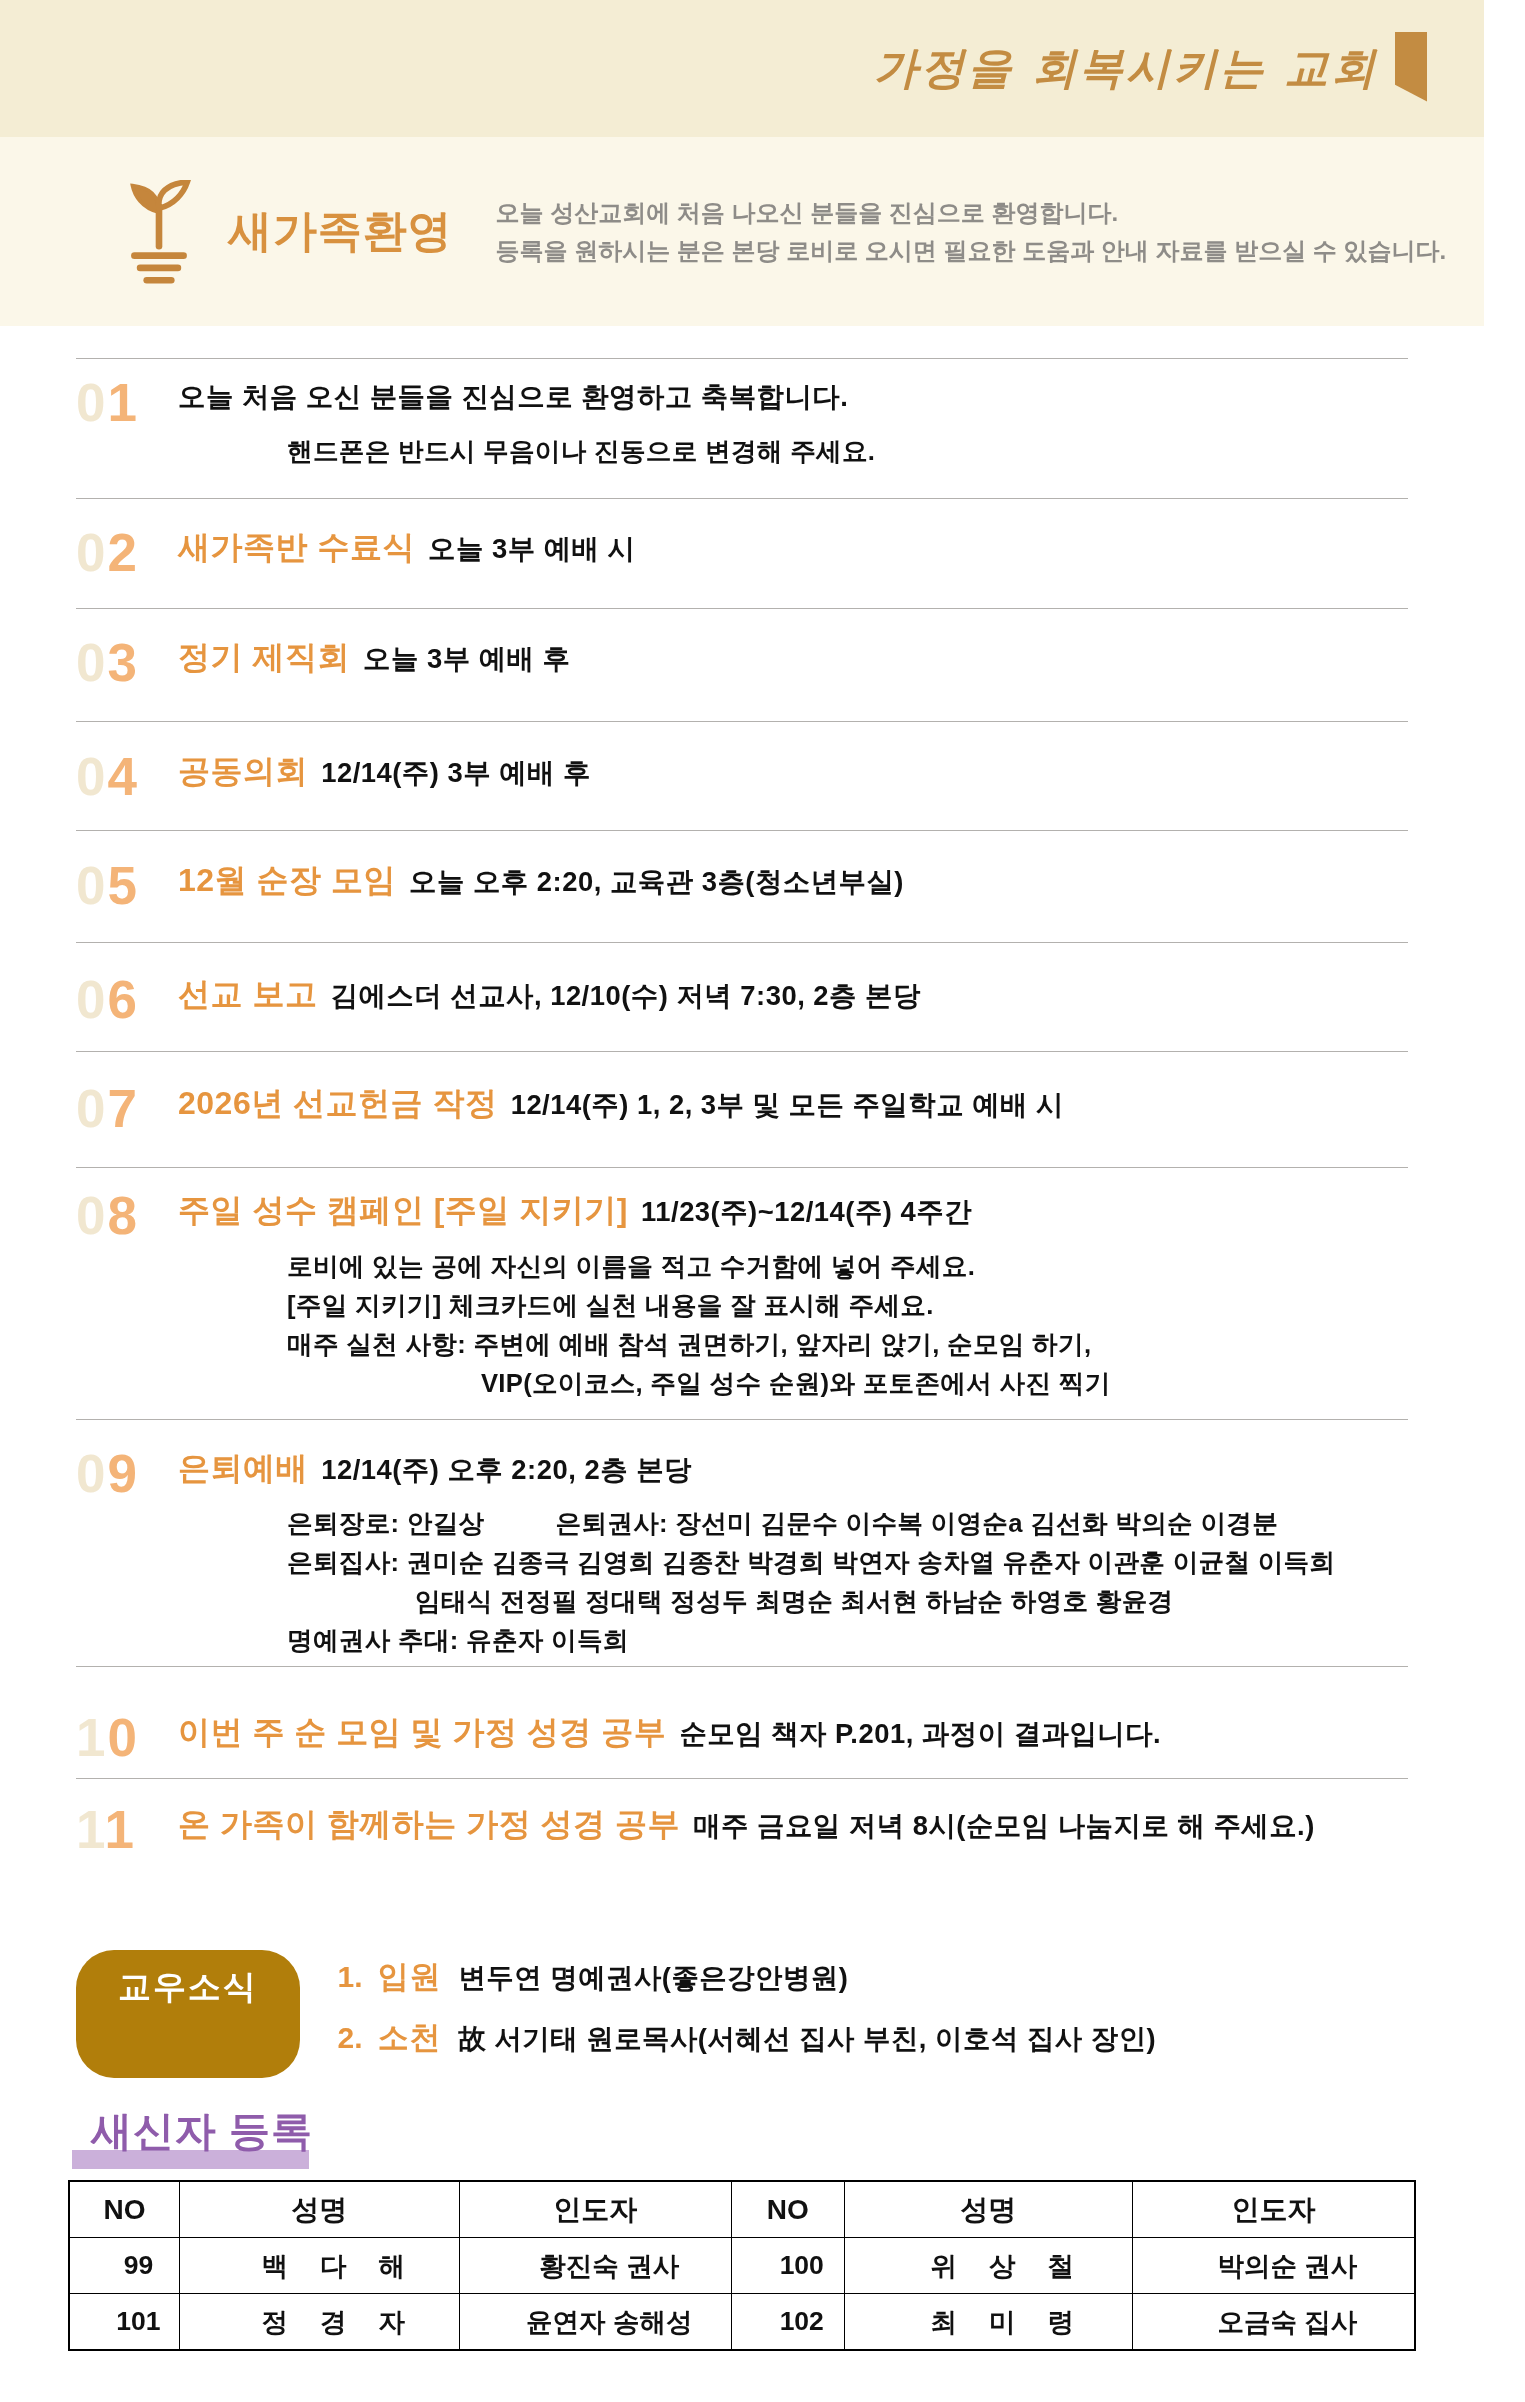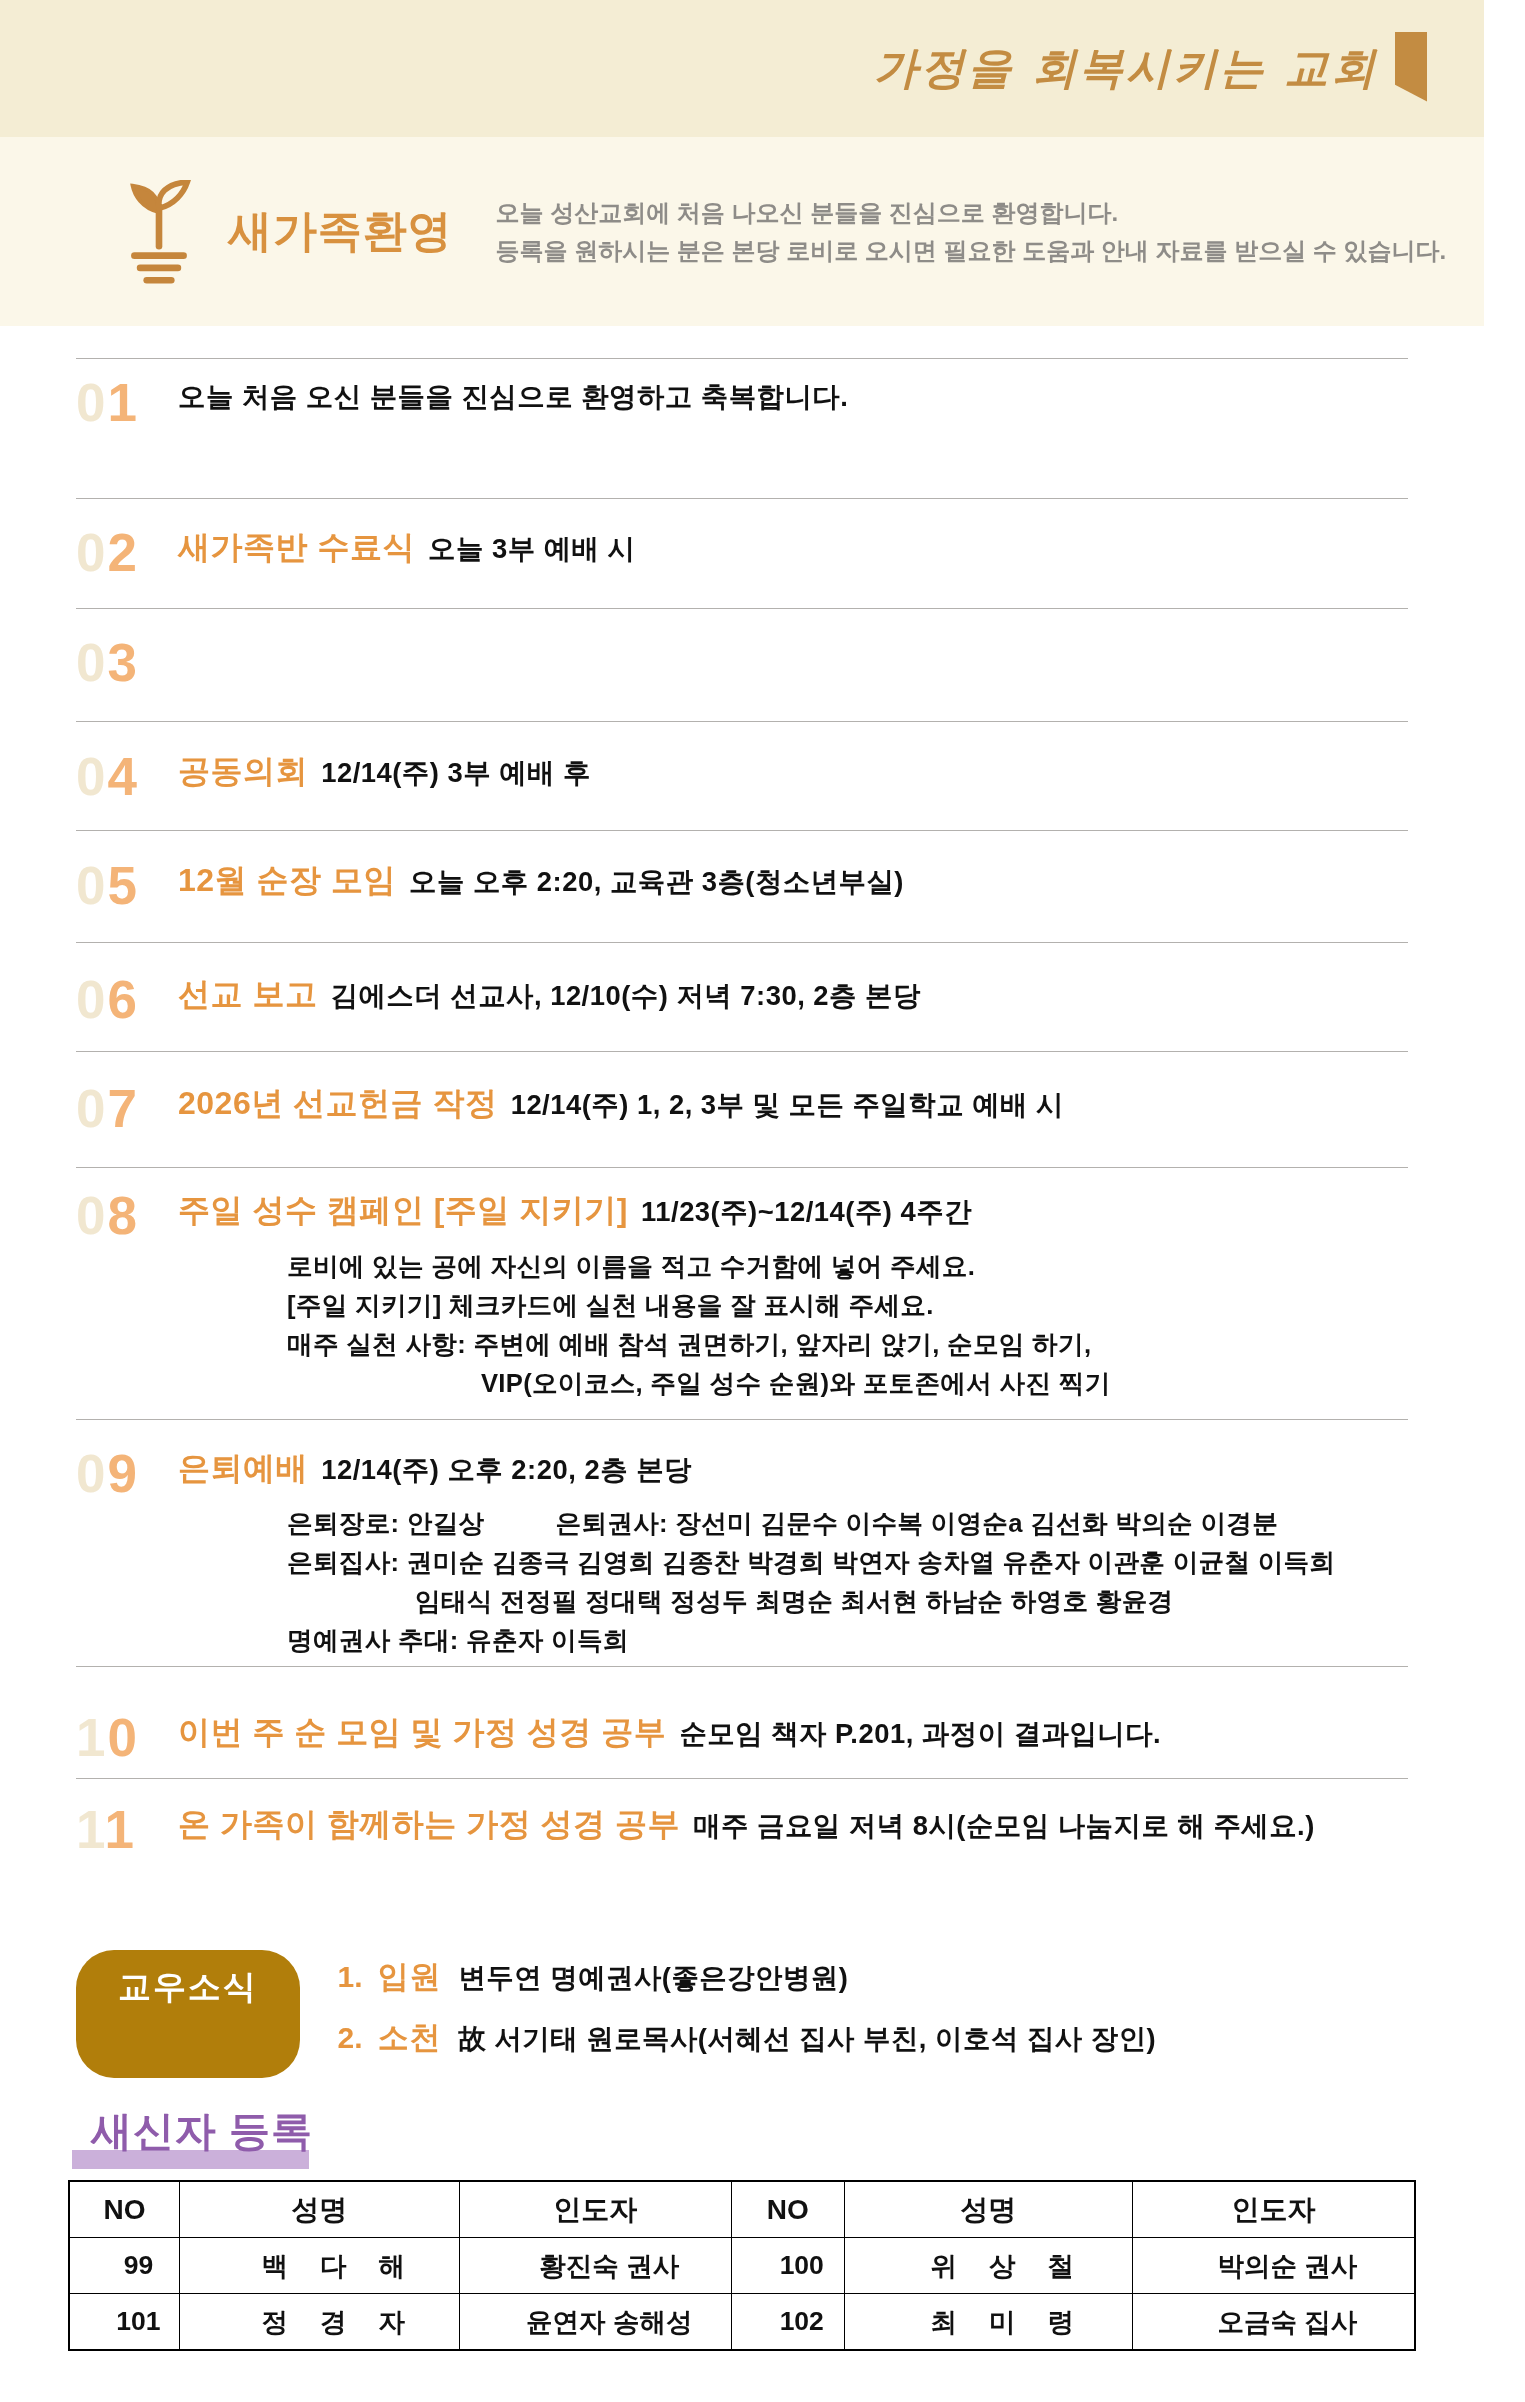--- a/index.html
+++ b/index.html
@@ -86,34 +86,42 @@
       <div>등록을 원하시는 분은 본당 로비로 오시면 필요한 도움과 안내 자료를 받으실 수 있습니다.</div>
     </div>
   </div>
 
   <div class="announce">
 
     <div class="item i1">
       <div class="num"><span class="d-pale">0</span><span class="d-orange">1</span></div>
       <div class="ibody">
         <div class="headline"><span class="t-black">오늘 처음 오신 분들을 진심으로 환영하고 축복합니다.</span></div>
+        <div class="subs">
+            <div class="sub">핸드폰은 반드시 무음이나 진동으로 변경해 주세요.</div>
+          </div>
       </div>
     </div>
 
     <div class="item i2">
       <div class="num"><span class="d-pale">0</span><span class="d-orange">2</span></div>
       <div class="ibody">
           <div class="headline">
         <span class="t-orange">새가족반 수료식</span><span class="t-black">오늘 3부 예배 시</span>
       </div>
         </div>
     </div>
 
     <div class="item i3">
       <div class="num"><span class="d-pale">0</span><span class="d-orange">3</span></div>
+      <div class="ibody">
+          <div class="headline">
+        <span class="t-orange">정기 제직회</span><span class="t-black">오늘 3부 예배 후</span>
+      </div>
+        </div>
     </div>
 
     <div class="item i4">
       <div class="num"><span class="d-pale">0</span><span class="d-orange">4</span></div>
       <div class="ibody">
           <div class="headline">
         <span class="t-orange">공동의회</span><span class="t-black">12/14(주) 3부 예배 후</span>
       </div>
         </div>
     </div>

